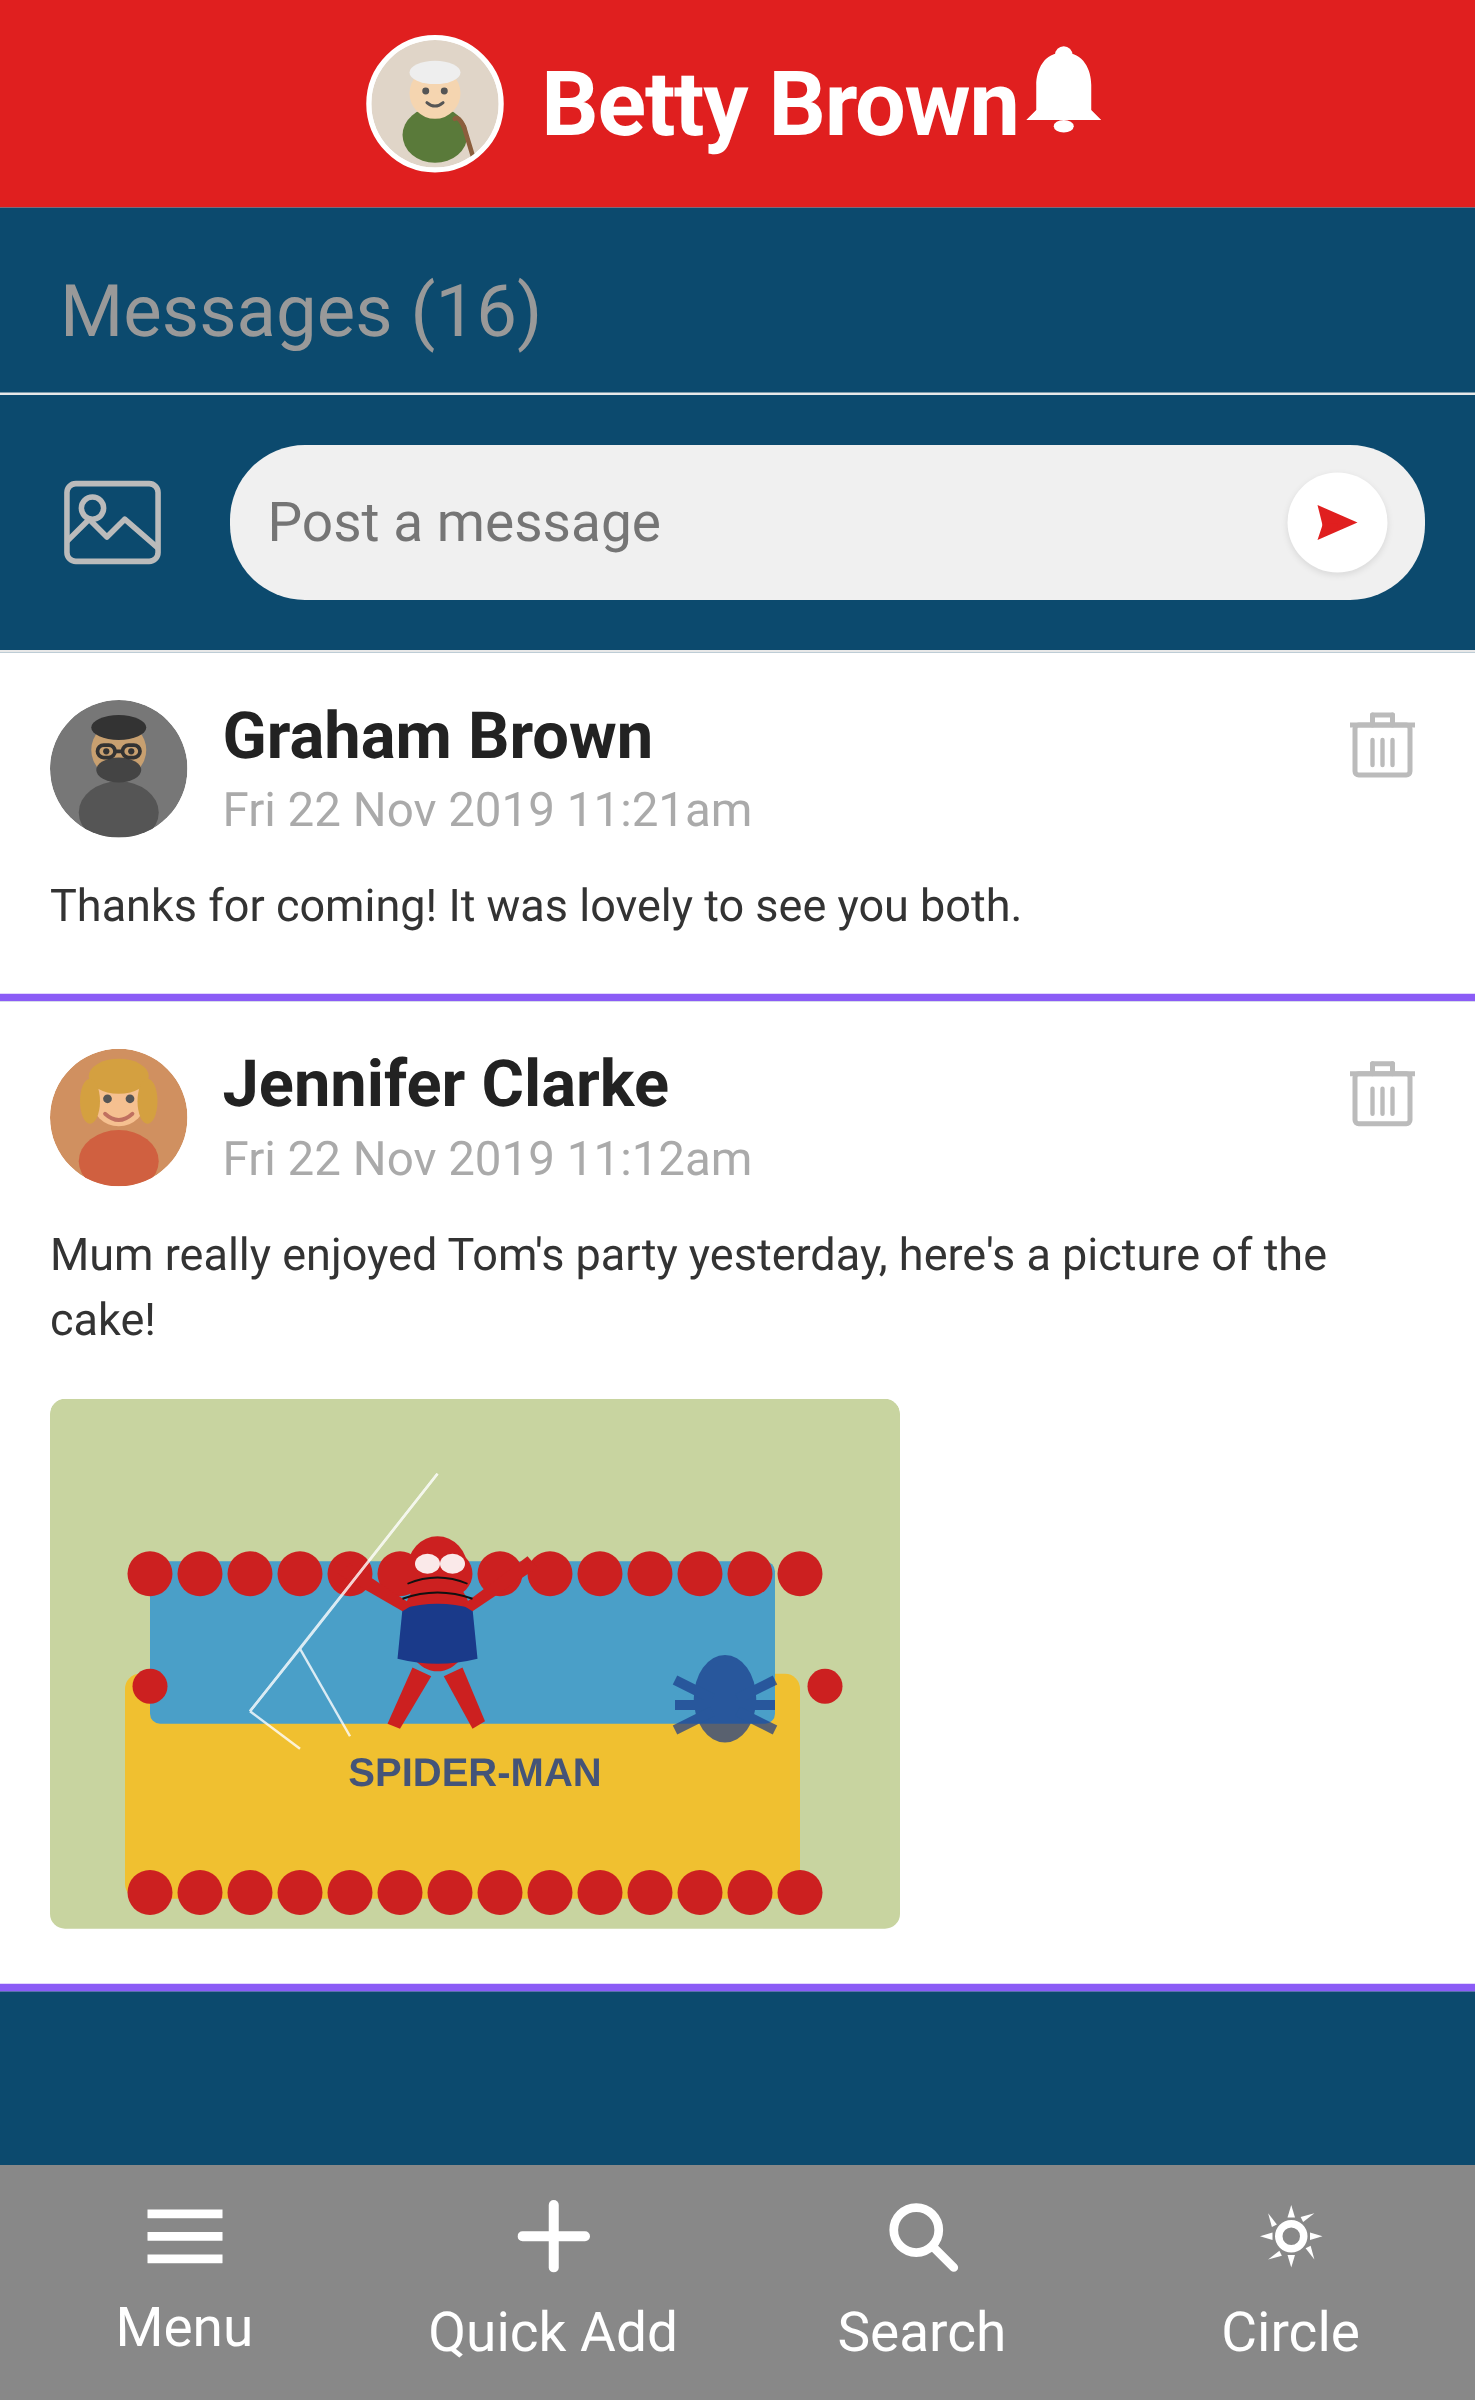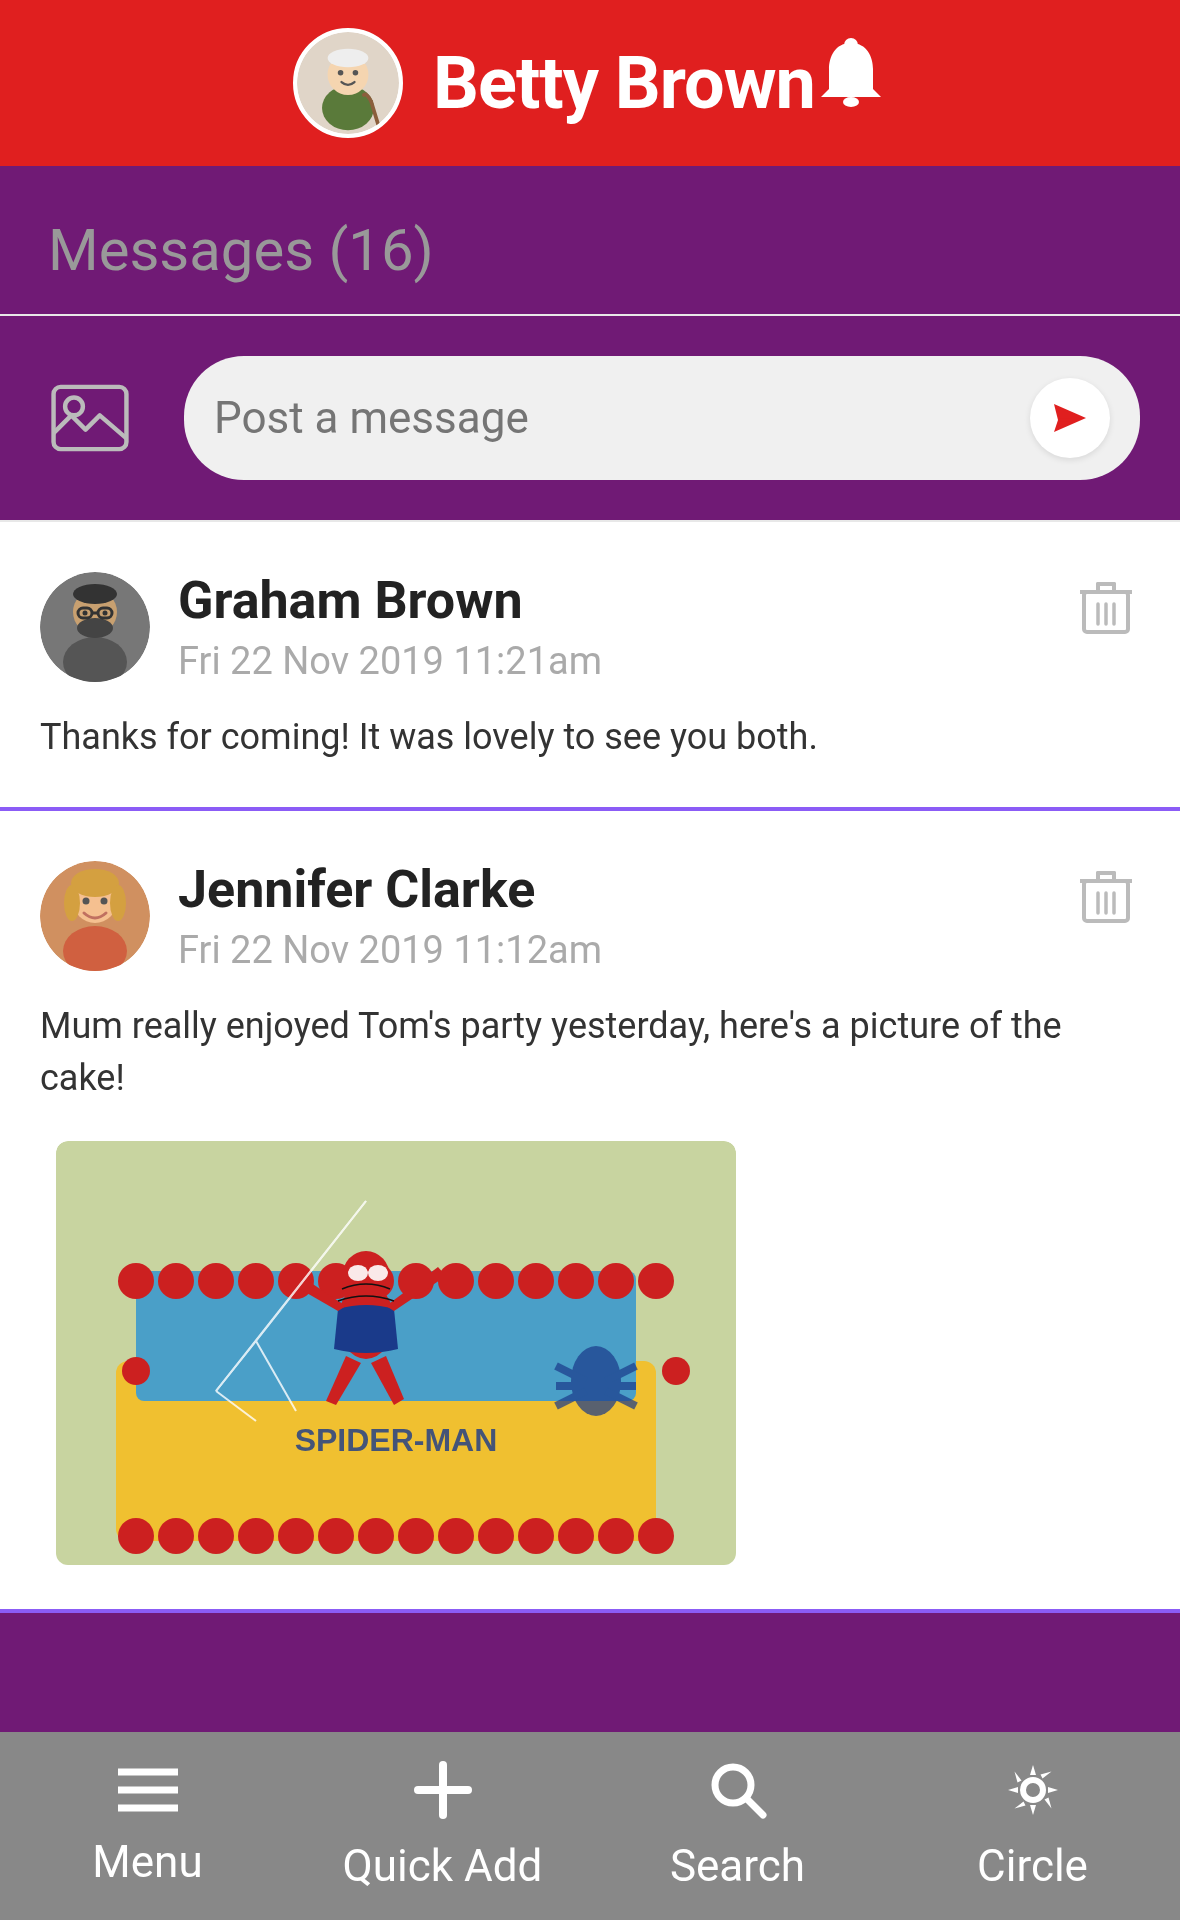--- a/index.html
+++ b/index.html
@@ -47,21 +47,21 @@
       font-weight: 700;
       letter-spacing: -1px;
     }
     .bell-icon {
       color: #fff;
       font-size: 70px;
     }
 
     
     .content {
-      background: #701a75;
+      background: #0c4a6e;
       padding-bottom: 180px;
     }
 
     
     .messages-heading {
       padding: 50px 48px 30px 48px;
       border-bottom: 2px solid #e8e8e8;
     }
     .messages-heading-text {
       font-size: 58px;
@@ -119,22 +119,22 @@
       display: flex;
       align-items: center;
       justify-content: center;
       cursor: pointer;
       flex-shrink: 0;
       box-shadow: 0 2px 6px rgba(0,0,0,0.1);
     }
 
     
     .message-item {
-      padding: 48px 40px 44px 40px;
-      border-bottom: 4px solid #8b5cf6;
+      padding: 36px 40px 44px 40px;
+      border-bottom: 6px solid #8b5cf6;
       background: #fff;
     }
     .message-header-row {
       display: flex;
       align-items: flex-start;
       justify-content: space-between;
       margin-bottom: 28px;
     }
     .message-header-left {
       display: flex;
@@ -178,21 +178,20 @@
 
     
     .cake-image-area {
       margin-top: 36px;
       border-radius: 12px;
       overflow: hidden;
       width: 100%;
       max-width: 680px;
       height: 424px;
       position: relative;
-      margin-left: 16px;
     }
 
     
     .bottom-nav {
       position: fixed;
       bottom: 0;
       left: 0;
       width: 1180px;
       height: 188px;
       background: #888;

